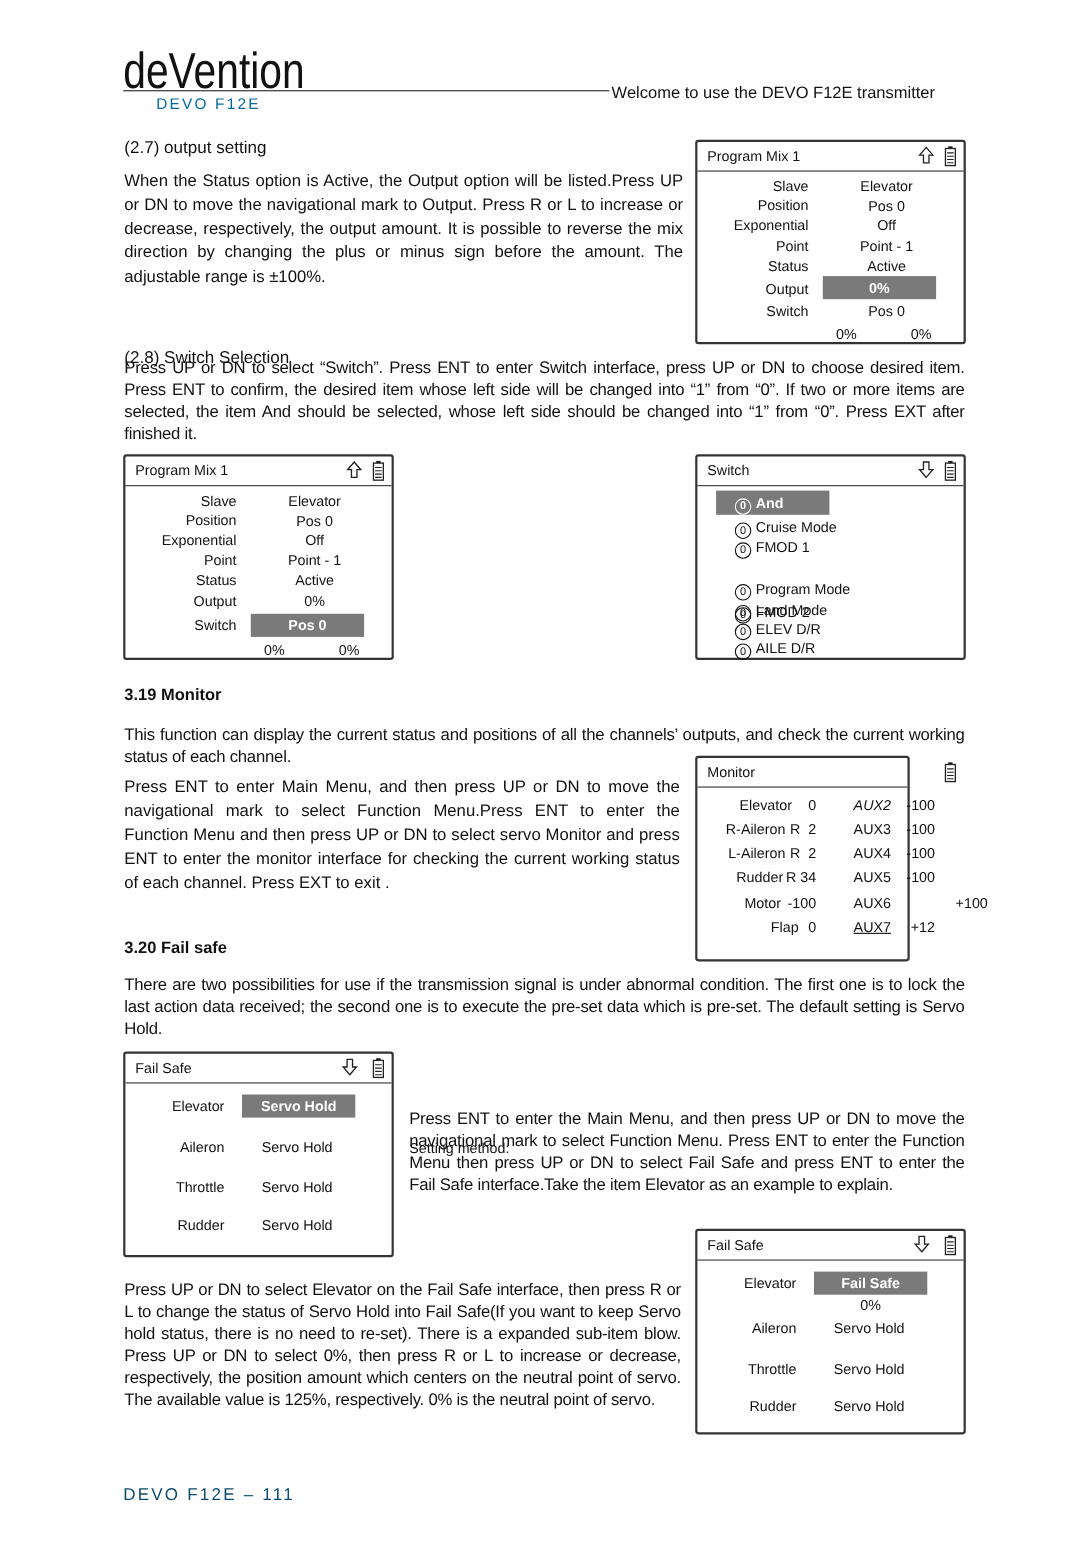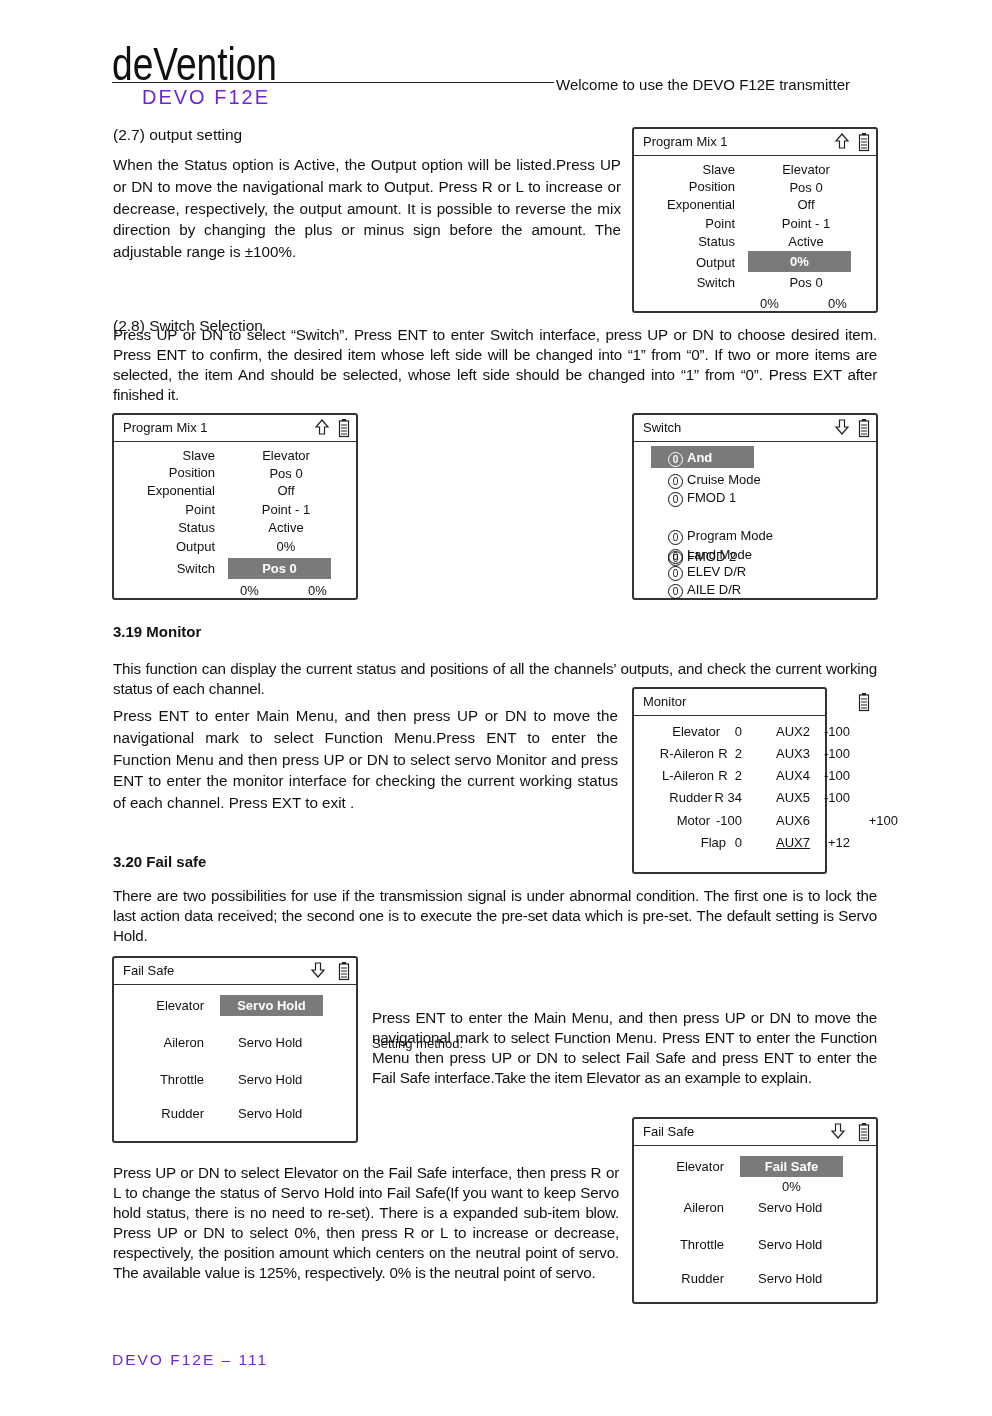--- a/index.html
+++ b/index.html
@@ -1,21 +1,21 @@
 <!DOCTYPE html>
 <html><head>
 <meta charset="utf-8">
 <style>
   html, body { margin: 0; padding: 0; background: #ffffff; }
   body { width: 992px; height: 1416px; position: relative; overflow: hidden;
          font-family: "Liberation Sans", sans-serif; color: #111; }
   .abs { position: absolute; }
   .logo-wrap { left: 112px; top: 28px; width: 170px; height: 55px; }
   .header-line { left: 112px; top: 82px; width: 442px; height: 1px; background: #222; }
-  .model-label { left: 142px; top: 86px; font-size: 20px; letter-spacing: 2px; color: #6d28d9; }
+  .model-label { left: 142px; top: 86px; font-size: 14px; letter-spacing: 2px; color: #0369a1; }
   .welcome { left: 556px; top: 76px; font-size: 15px; color: #111; }
 
   
   .p { font-size: 15.2px; line-height: 21.8px; color: #111; text-align: justify; }
   .pc { font-size: 15.2px; line-height: 20px; color: #111; text-align: justify; letter-spacing: -0.2px; }
   .h3 { font-size: 15px; font-weight: bold; color: #111; }
   .sub { font-size: 15.5px; color: #111; }
 
   
   .lcd { border: 2px solid #333; border-radius: 3px; background: #fff; box-sizing: border-box; }
@@ -23,21 +23,21 @@
   .lcd-title-text { position: absolute; left: 9px; top: 5px; font-size: 13px; }
   .lcd-ico { position: absolute; top: 3px; }
   .lcd-row { position: absolute; font-size: 13px; white-space: nowrap; }
   .r { text-align: right; }
   .c { text-align: center; }
   .hl { background: #7a7a7a; color: #fff; font-weight: bold; }
   .circ { display: inline-block; width: 13px; height: 13px; border: 1.3px solid currentColor;
           border-radius: 50%; font-size: 10px; line-height: 13px; text-align: center; margin-right: 4px;
           vertical-align: -1px; box-sizing: content-box; }
 
-  .footer { left: 112px; top: 1351px; font-size: 15.5px; letter-spacing: 2px; color: #6d28d9; }
+  .footer { left: 112px; top: 1351px; font-size: 15.5px; letter-spacing: 2px; color: #0c4a6e; }
 </style>
 </head>
 <body>
 
 <div class="abs logo-wrap">
   <svg width="170" height="56" viewBox="0 0 170 56">
     <text x="0" y="52" font-family="Liberation Sans, sans-serif" font-size="46" font-weight="normal" fill="#111" textLength="165" lengthAdjust="spacingAndGlyphs">deVention</text>
   </svg>
 </div>
 <div class="abs header-line"></div>
@@ -180,21 +180,21 @@
   <div class="lcd-row r" style="left:80px; width:28px; top:57px; white-space:pre;">R  2</div>
   <div class="lcd-row r" style="left:0; width:80px; top:79px;">L-Aileron</div>
   <div class="lcd-row r" style="left:80px; width:28px; top:79px; white-space:pre;">R  2</div>
   <div class="lcd-row r" style="left:0; width:78px; top:101px;">Rudder</div>
   <div class="lcd-row r" style="left:78px; width:30px; top:101px; white-space:pre;">R 34</div>
   <div class="lcd-row r" style="left:0; width:76px; top:124px;">Motor</div>
   <div class="lcd-row r" style="left:76px; width:32px; top:124px;">-100</div>
   <div class="lcd-row r" style="left:0; width:92px; top:146px;">Flap</div>
   <div class="lcd-row r" style="left:92px; width:16px; top:146px;">0</div>
 
-  <div class="lcd-row" style="left:142px; top:35px;">AUX2</div>
+  <div class="lcd-row" style="left:142px; top:35px;font-style:italic;">AUX2</div>
   <div class="lcd-row r" style="left:180px; width:36px; top:35px;">-100</div>
   <div class="lcd-row" style="left:142px; top:57px;">AUX3</div>
   <div class="lcd-row r" style="left:180px; width:36px; top:57px;">-100</div>
   <div class="lcd-row" style="left:142px; top:79px;">AUX4</div>
   <div class="lcd-row r" style="left:180px; width:36px; top:79px;">-100</div>
   <div class="lcd-row" style="left:142px; top:101px;">AUX5</div>
   <div class="lcd-row r" style="left:180px; width:36px; top:101px;">-100</div>
   <div class="lcd-row" style="left:142px; top:124px;">AUX6</div>
   <div class="lcd-row r" style="left:180px; width:36px; top:124px;margin-left:48px;">+100</div>
   <div class="lcd-row" style="left:142px; top:146px;text-decoration:underline;">AUX7</div>

